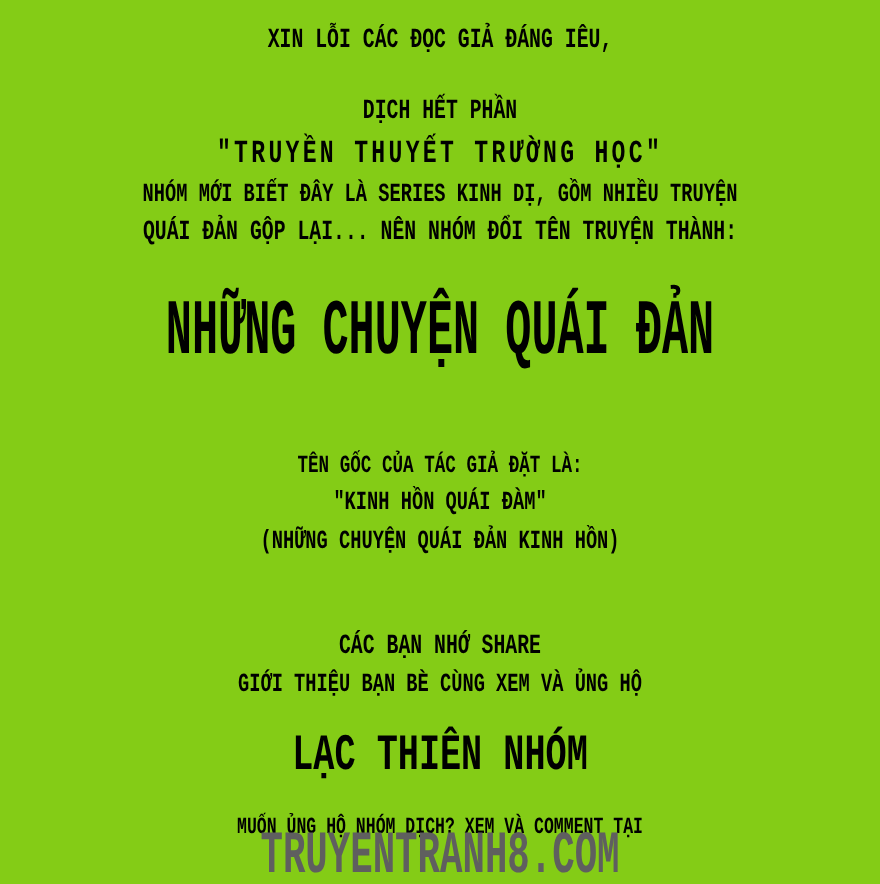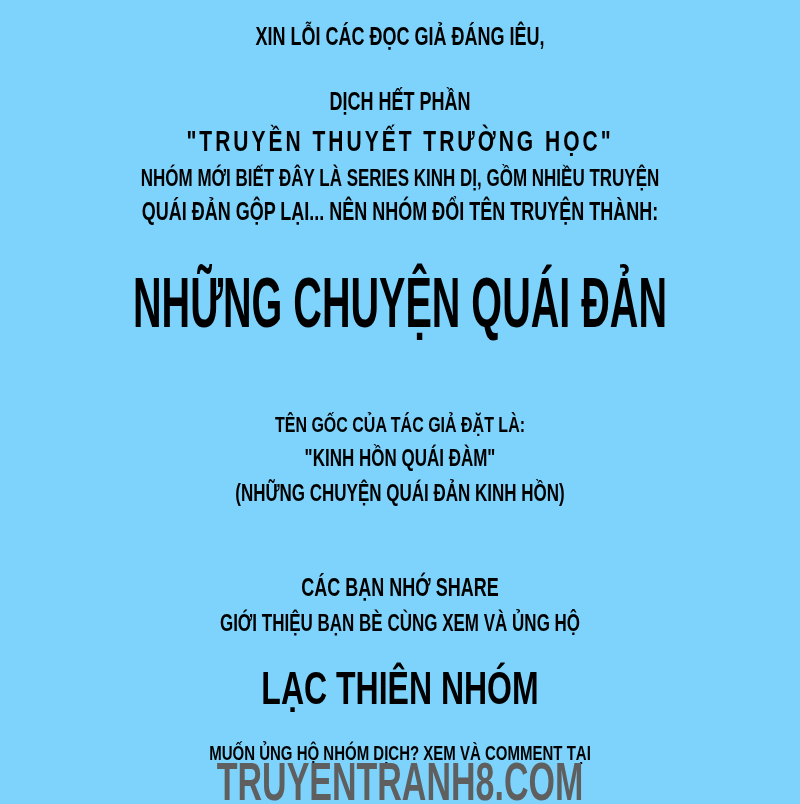--- a/index.html
+++ b/index.html
@@ -4,23 +4,23 @@
 <style>
   html, body {
     margin: 0;
     padding: 0;
     background: #ffffff;
   }
   .page {
     position: relative;
     width: 800px;
     height: 804px;
-    background: #7dd3fc;
+    background: #84cc16;
     overflow: hidden;
-    font-family: Liberation Sans, sans-serif;
+    font-family: Liberation Mono, monospace;
     color: #000000;
   }
   .line {
     position: absolute;
     left: 0;
     width: 100%;
     text-align: center;
     white-space: nowrap;
     font-weight: 700;
     line-height: 1.2;

